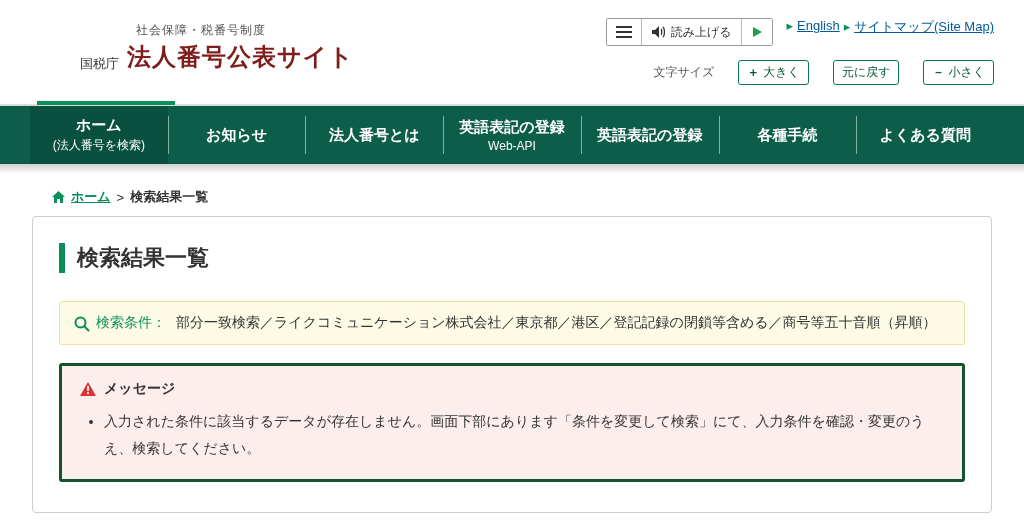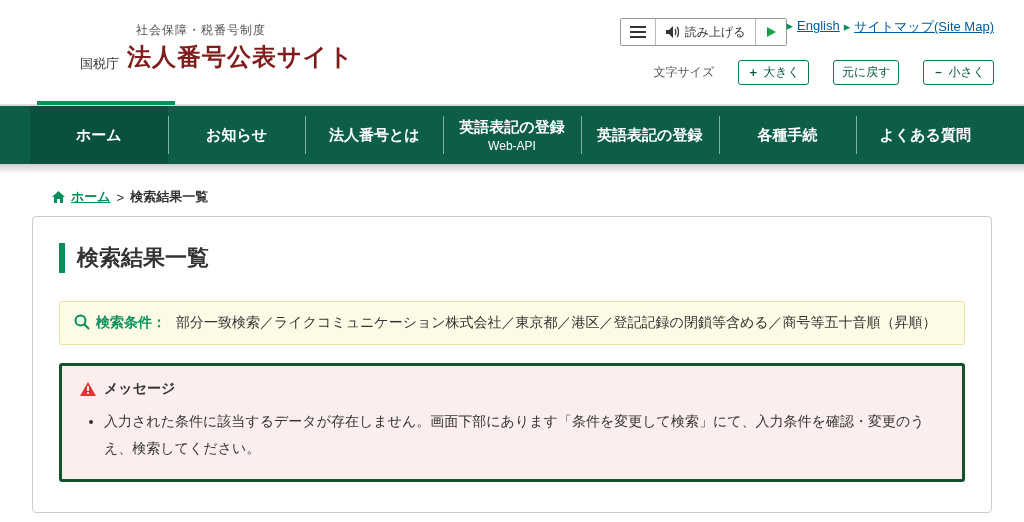--- a/index.html
+++ b/index.html
@@ -6,21 +6,21 @@
   body{font-family:"Hiragino Kaku Gothic Pro","Meiryo",sans-serif;color:#333;background:#fff;font-size:13px}
   .container{max-width:1024px;margin:0 auto}
   
   .header{padding:18px 30px 10px 80px;display:flex;align-items:flex-start;justify-content:space-between}
   .logo-block{padding-top:4px}
   .logo-sup{font-size:12px;color:#555;letter-spacing:1px;margin-left:56px;margin-bottom:2px}
   .logo-main{display:flex;align-items:flex-end}
   .logo-agency{font-size:13px;color:#333;margin-right:8px}
   .logo-title{font-size:24px;font-weight:700;color:#7f1d1d;letter-spacing:1px}
   .header-right{text-align:left}
-  .head-row1{display:flex;align-items:flex-start;margin-bottom:14px}
+  .head-row1{display:flex;align-items:flex-start;gap:14px;margin-bottom:14px}
   .speak-box{border:1px solid #999;border-radius:2px;display:flex;align-items:stretch;height:28px;overflow:hidden}
   .speak-seg{display:flex;align-items:center;justify-content:center;padding:0 9px;border-right:1px solid #bbb;background:#fff}
   .speak-seg:last-child{border-right:none}
   .speak-seg svg{display:block}
   .speak-label{font-size:12px;color:#333}
   .head-links{display:flex;flex-direction:row;gap:4px;font-size:13px}
   .head-links a{color:#005a9c;text-decoration:underline}
   .head-links .bul{color:#0a8f5b;margin-right:4px;text-decoration:none;display:inline-block}
   .head-row2{display:flex;align-items:center;gap:24px;justify-content:flex-end}
   .fs-label{font-size:12px;color:#555}
@@ -38,21 +38,21 @@
   .nav-item .line2{font-size:12px;margin-top:2px}
   .nav-shadow{height:10px;background:linear-gradient(#d0d0d0,#fff)}
   
   .crumb{max-width:960px;margin:14px auto 10px;padding:0 20px;font-size:13px;color:#333;display:flex;align-items:center;gap:6px}
   .crumb a{color:#0a8f5b;text-decoration:underline;font-weight:700}
   .crumb .home-ico{width:13px;height:12px;display:inline-block}
   
   .panel{max-width:960px;margin:0 auto;border:1px solid #ccc;border-radius:4px;padding:26px 26px 30px}
   .page-title{font-size:22px;font-weight:700;border-left:6px solid #0a8f5b;padding-left:12px;margin-bottom:28px}
   .cond-box{background:#fdfbe6;border:1px solid #e8e1a0;border-radius:3px;padding:12px 14px;display:flex;align-items:center;gap:10px;margin-bottom:18px;font-size:14px}
-  .cond-label{color:#0a8f5b;font-weight:700;display:flex;align-items:flex-start;gap:6px;white-space:nowrap}
+  .cond-label{color:#0a8f5b;font-weight:400;display:flex;align-items:flex-end;gap:6px;white-space:nowrap}
   .cond-text{color:#333}
   .msg-box{background:#fdeeee;border:3px solid #14532d;border-radius:3px;padding:14px 18px 18px}
   .msg-head{display:flex;align-items:center;gap:8px;font-weight:700;font-size:14px;margin-bottom:10px}
   .msg-head svg{display:block}
   .msg-list{list-style:disc;margin-left:24px;font-size:14px;line-height:1.9}
 </style>
 </head>
 <body>
 
 <div class="container">
@@ -108,20 +108,21 @@
     </div>
   </div>
 
   <div class="nav-top-line">
     <div class="active-mark"></div>
   </div>
   <div class="nav-wrap">
     <div class="nav">
       <div class="nav-item active">
         <span class="line1">ホーム</span>
+        <span class="line2">(法人番号を検索)</span>
       </div>
       <div class="nav-item">
         <span class="line1">お知らせ</span>
       </div>
       <div class="nav-item">
         <span class="line1">法人番号とは</span>
       </div>
       <div class="nav-item">
         <span class="line1">英語表記の登録</span>
         <span class="line2">Web-API</span>

